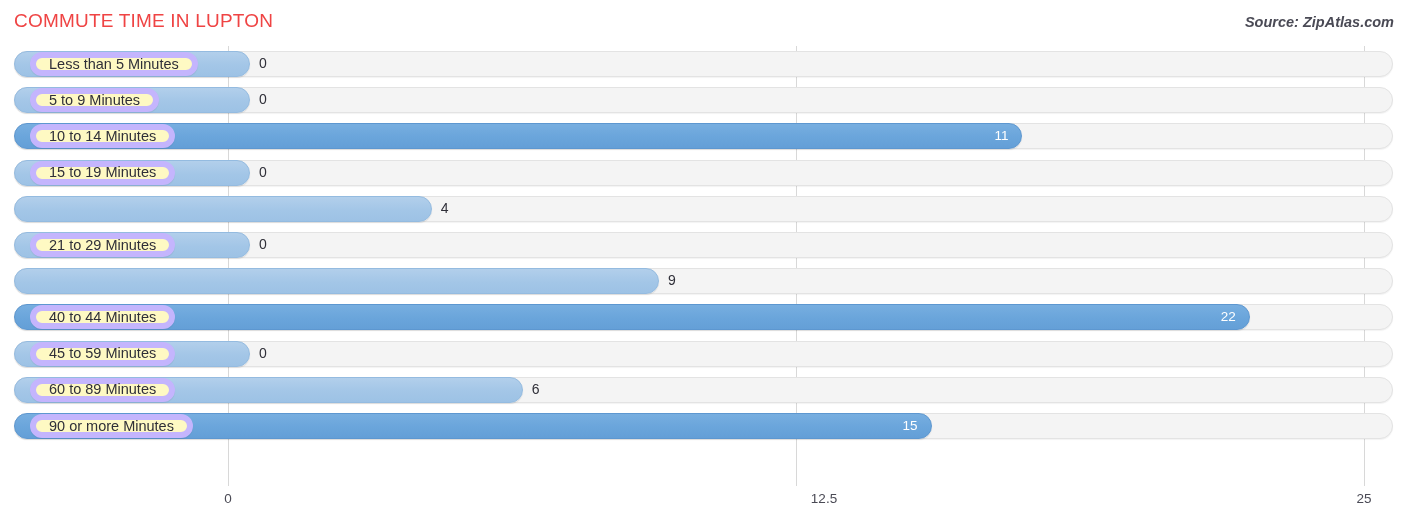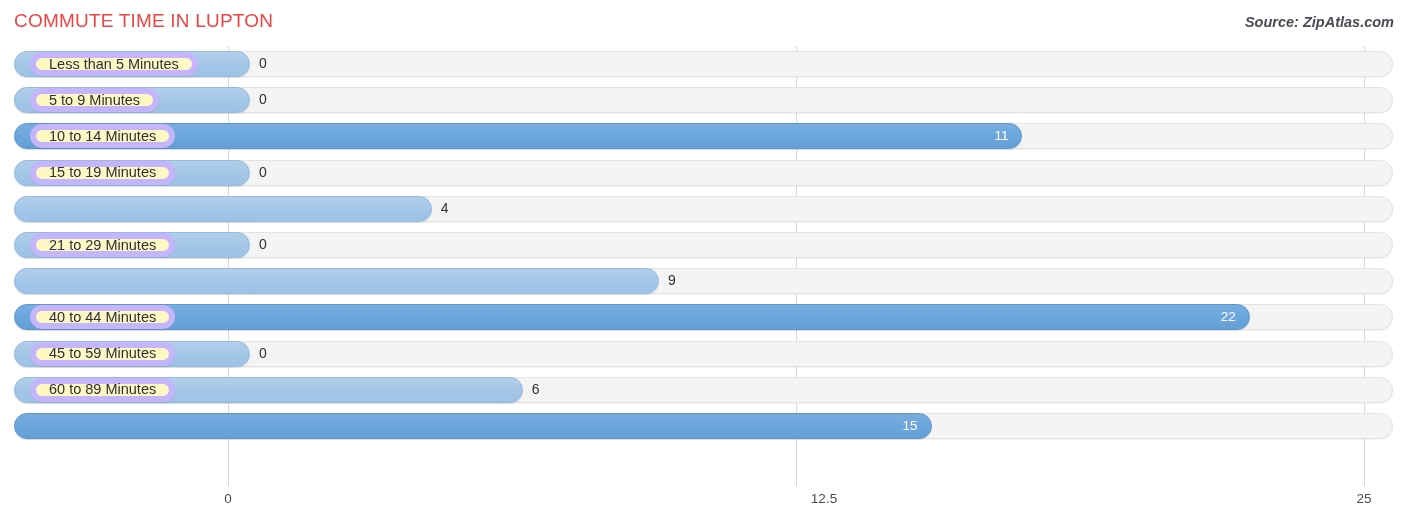--- a/index.html
+++ b/index.html
@@ -252,20 +252,23 @@
         <div class="track" style="width: 1379px;"></div>
         <div class="bar light" style="width: 508.64px;"></div>
         <div class="label-pill">
           <span>60 to 89 Minutes</span>
         </div>
         <div class="value-out" style="left: 531.64px;">6</div>
       </div>
       <div class="row">
         <div class="track" style="width: 1379px;"></div>
         <div class="bar dark" style="width: 917.6px;"></div>
+        <div class="label-pill">
+          <span>90 or more Minutes</span>
+        </div>
         <div class="value-in" style="left: 891.6px; width: 26px;">15</div>
       </div>
     </div>
 </div>
 
 <div class="axis" id="axis">
     <div class="tick-label" style="left: 228px;">0</div>
     <div class="tick-label" style="left: 796px; margin-left: 28px;">12.5</div>
     <div class="tick-label" style="left: 1364px;">25</div>
   </div>

